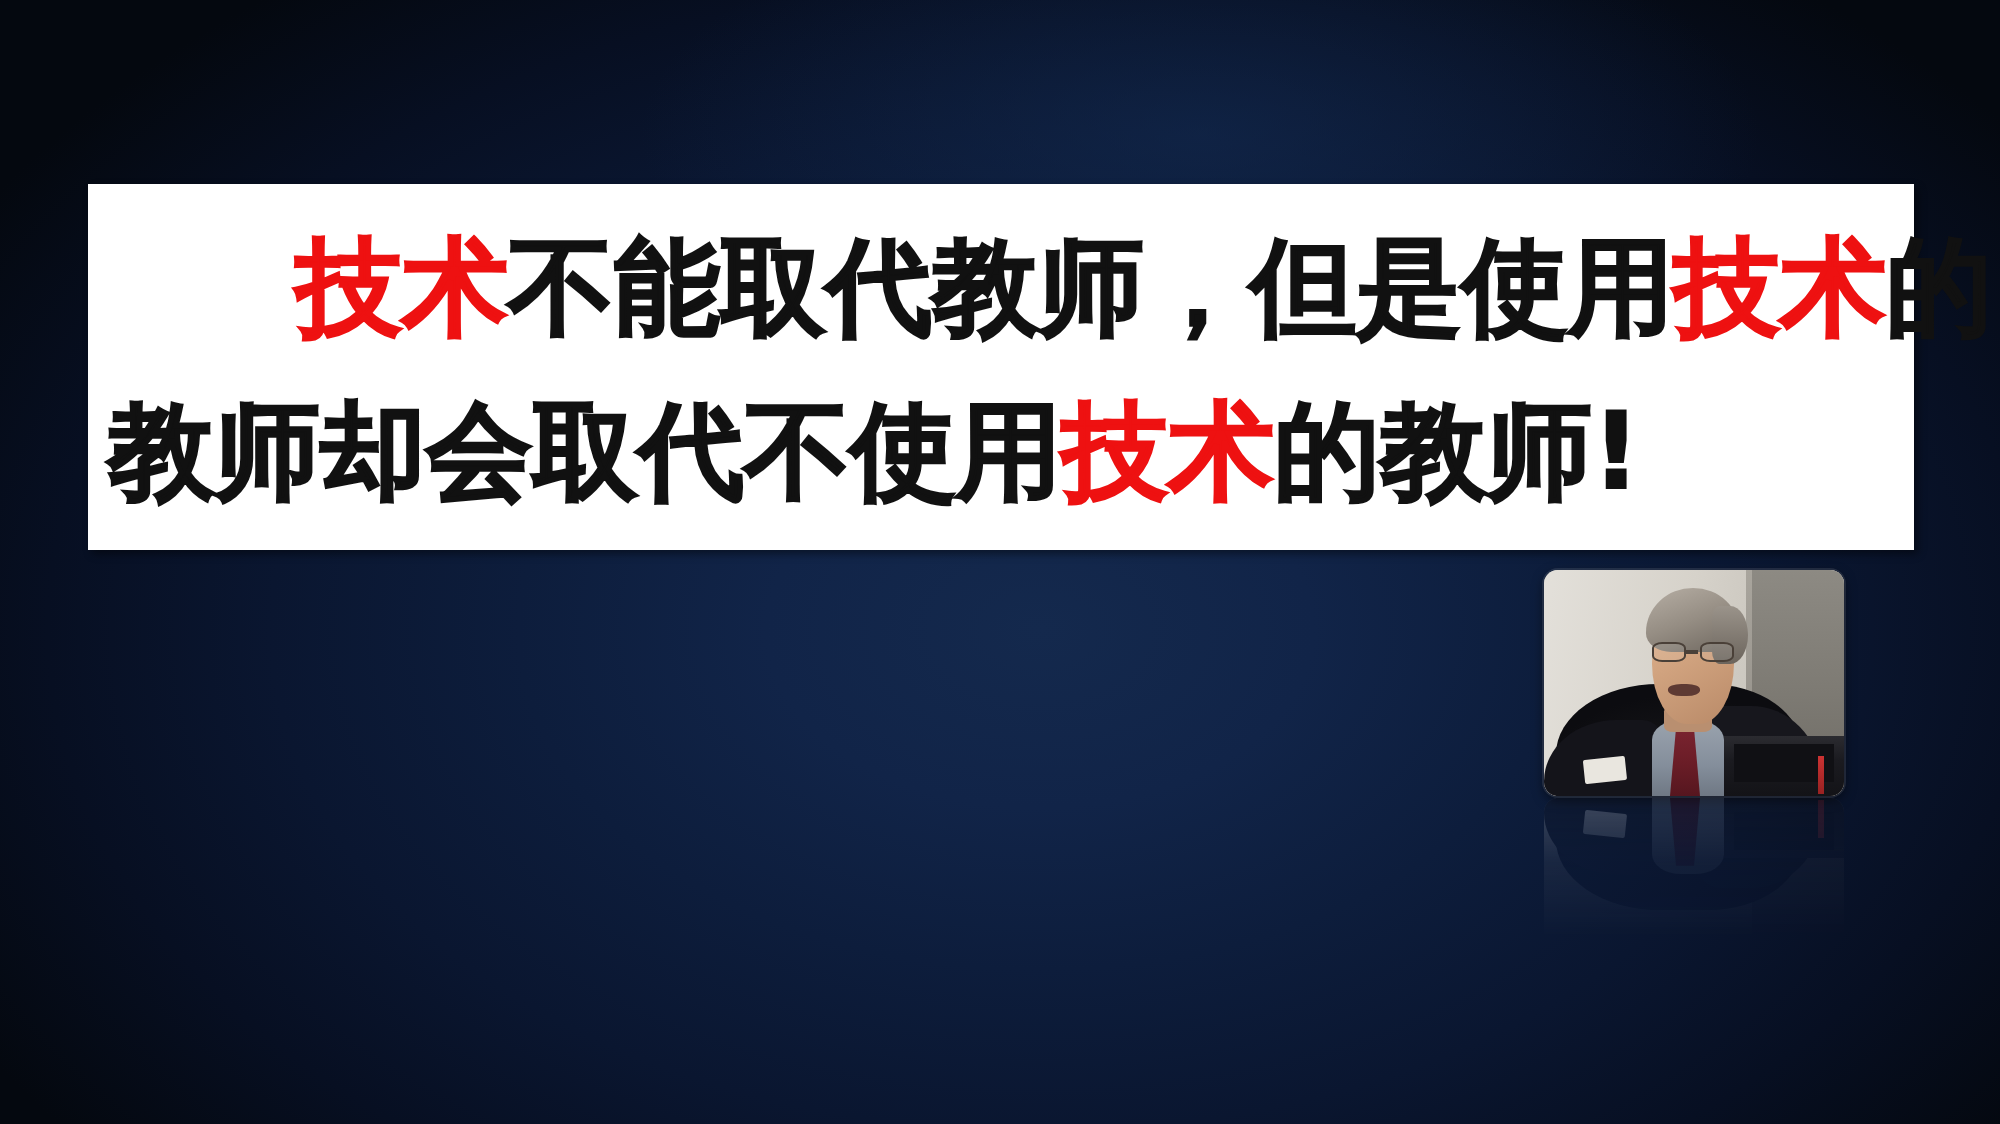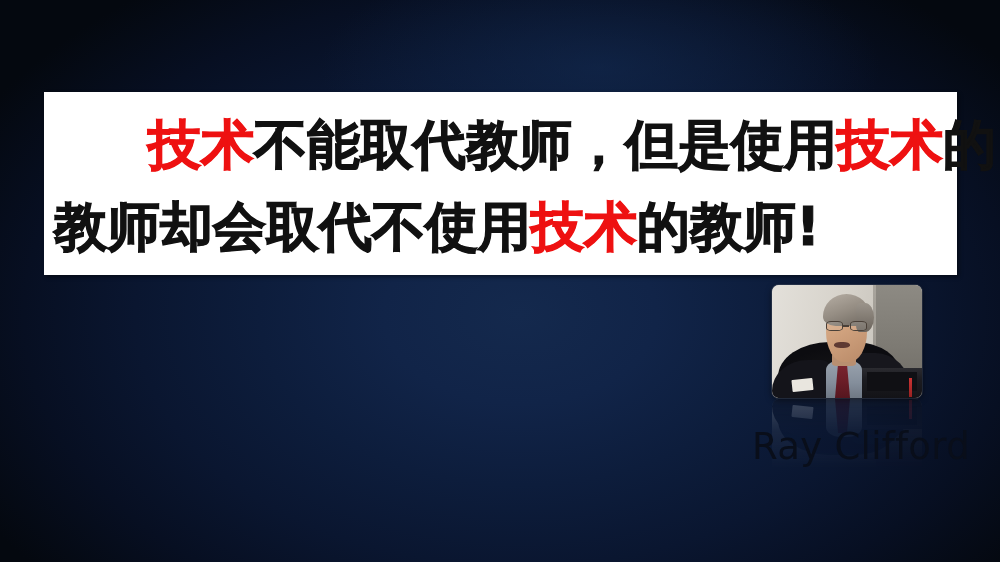--- a/index.html
+++ b/index.html
@@ -264,15 +264,14 @@
       <div class="ph-shirt"></div>
       <div class="ph-tie"></div>
       <div class="ph-badge"></div>
       <div class="ph-laptop">
         <div class="ph-laptop-screen"></div>
         <div class="ph-laptop-glow"></div>
       </div>
     </div>
   </div>
 
-  <div id="caption-name">Ray Clifford</div>
 
 </div>
 
 </body></html>

